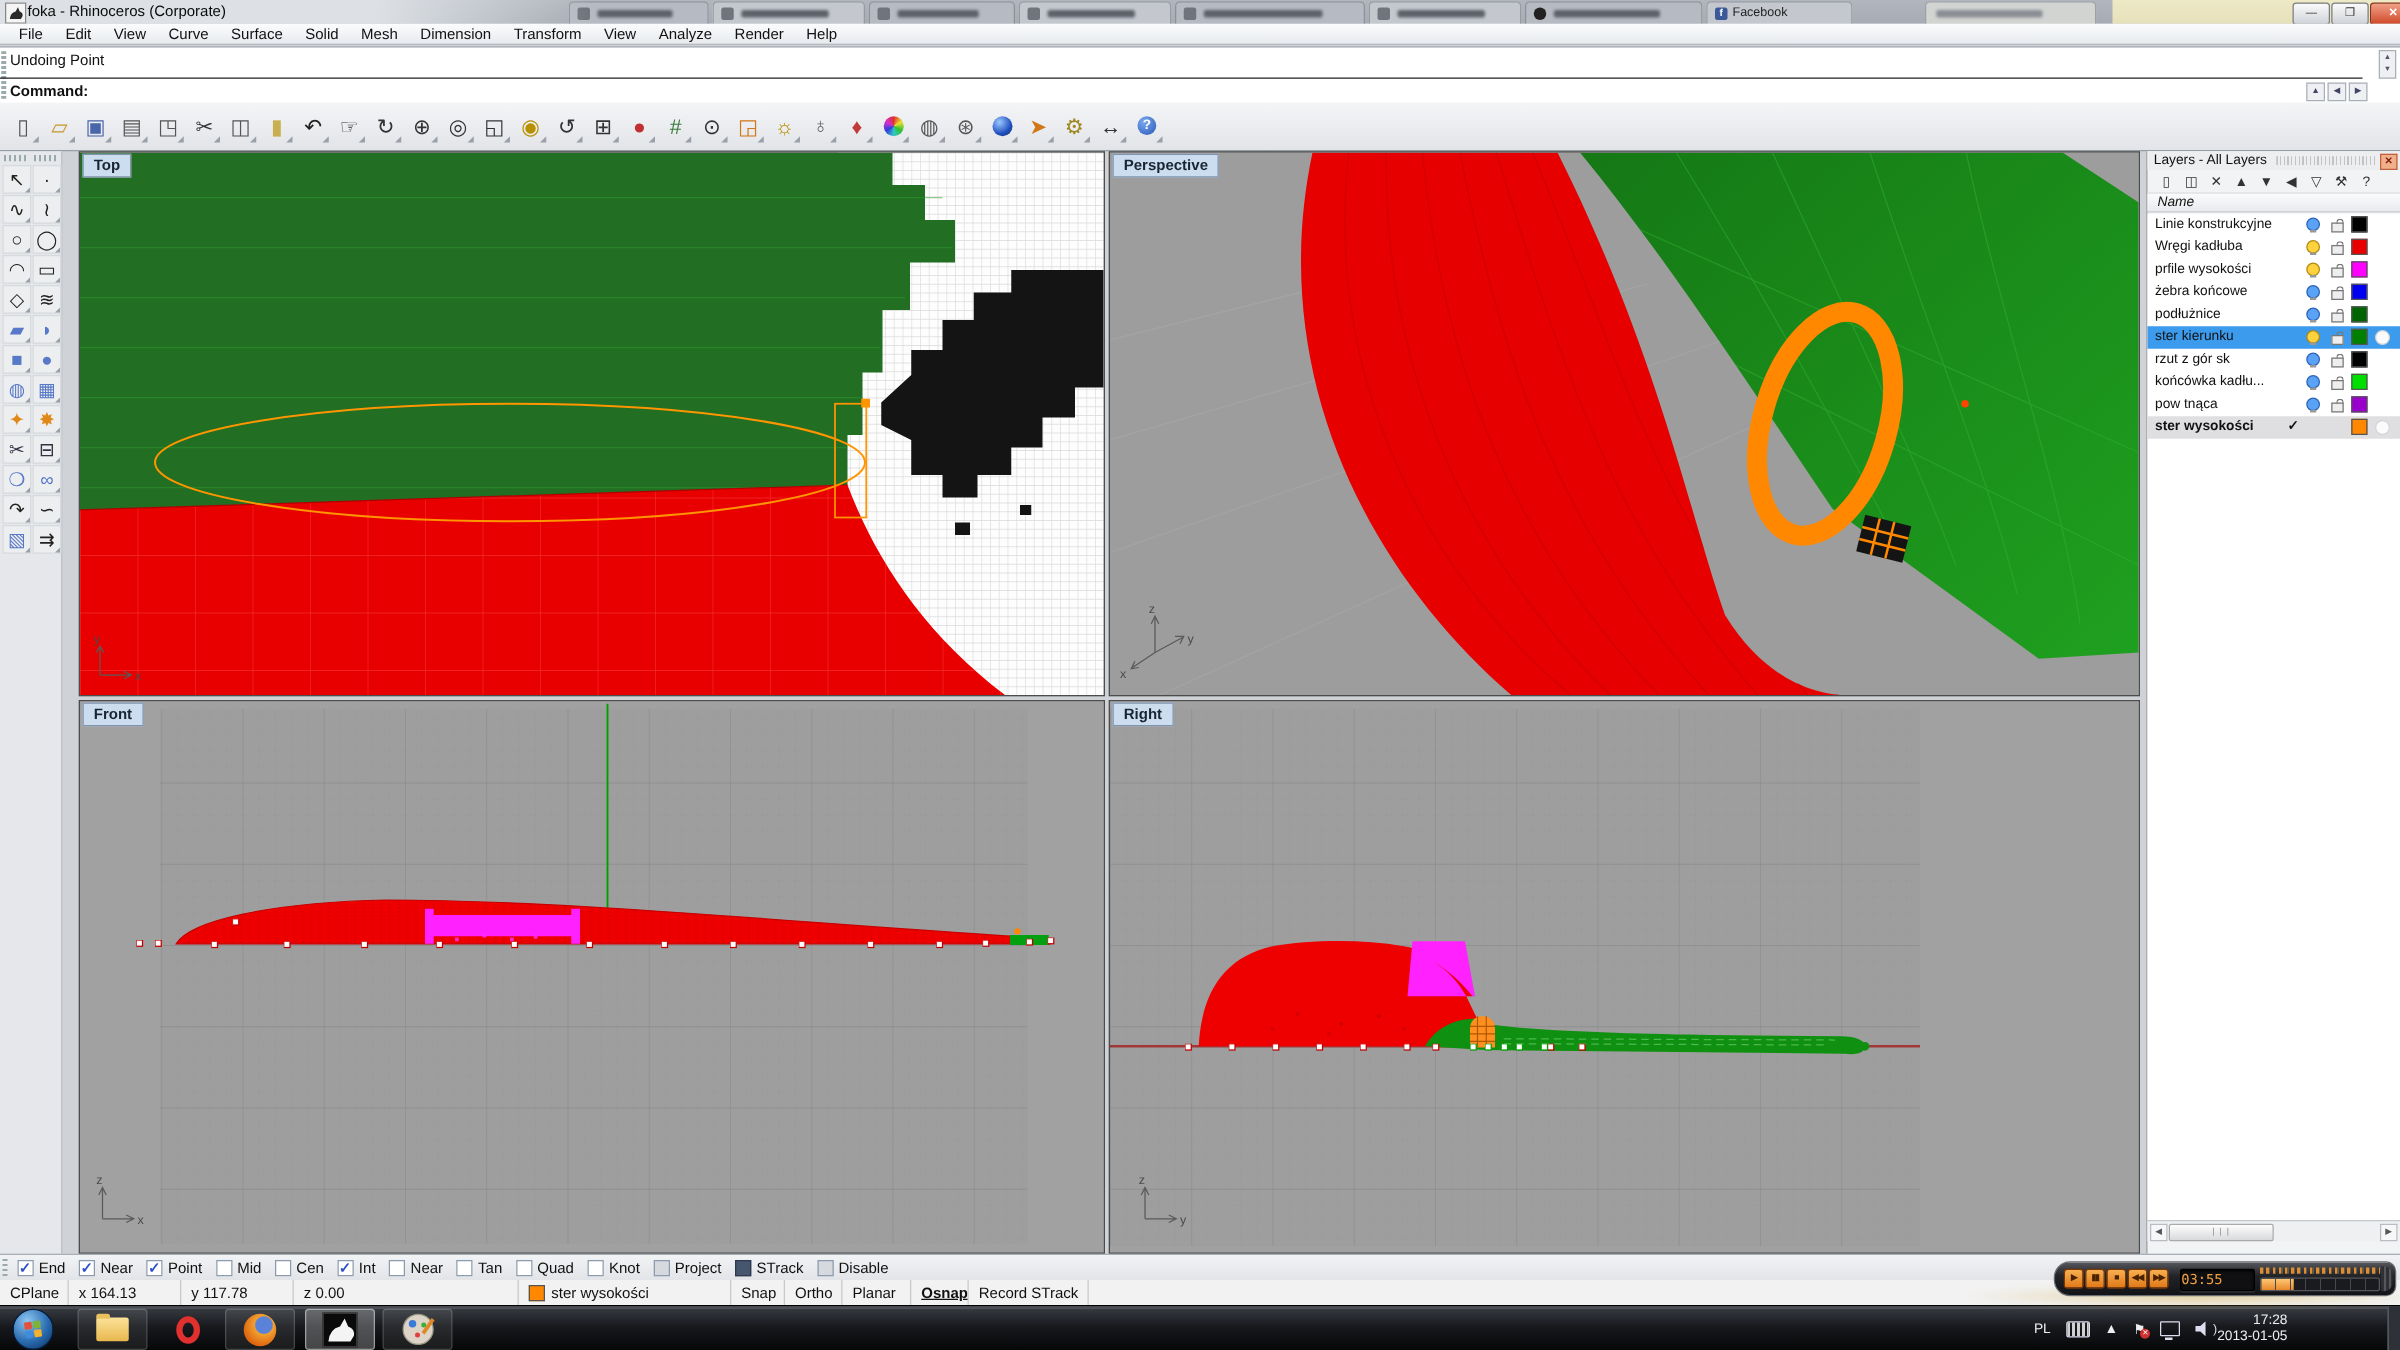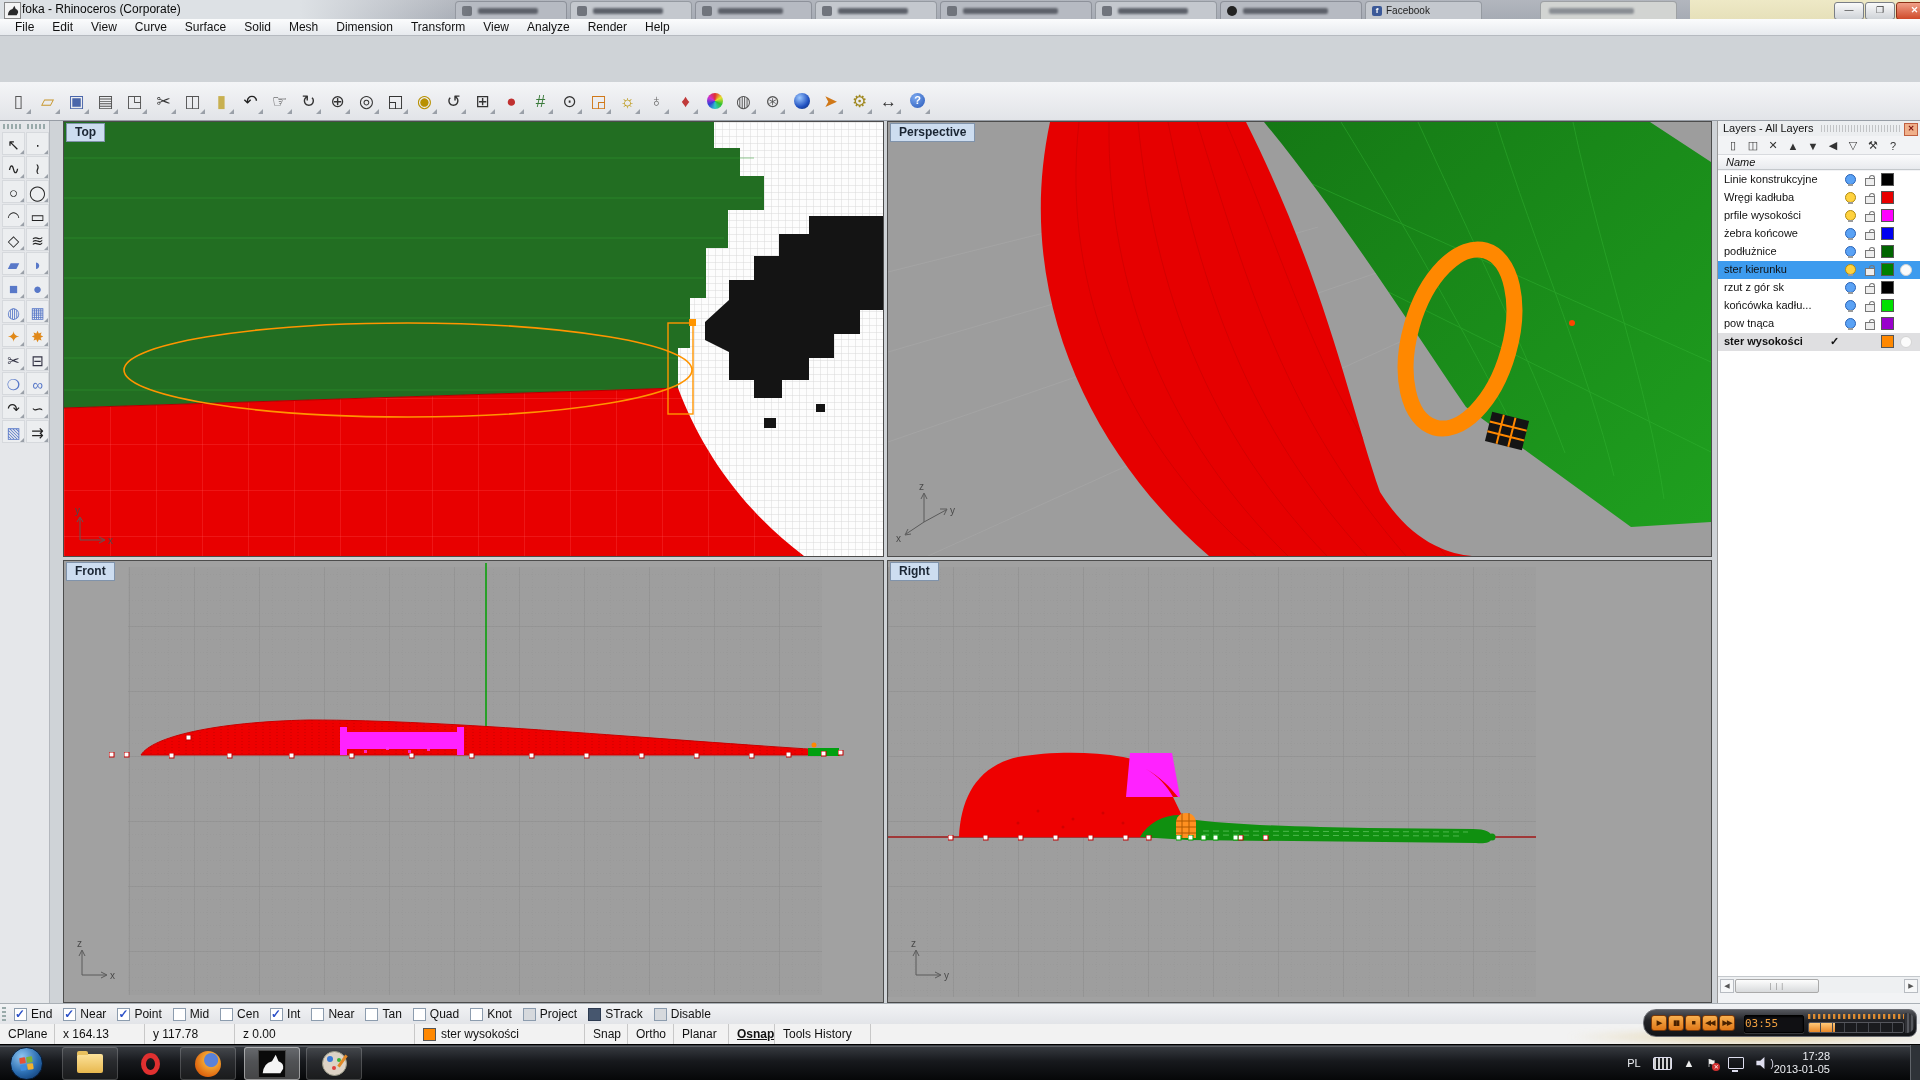--- a/index.html
+++ b/index.html
@@ -249,20 +249,30 @@
       <span class="mitem">Solid</span>
       <span class="mitem">Mesh</span>
       <span class="mitem">Dimension</span>
       <span class="mitem">Transform</span>
       <span class="mitem">View</span>
       <span class="mitem">Analyze</span>
       <span class="mitem">Render</span>
       <span class="mitem">Help</span>
     </div>
 
+  <div id="cmdarea" class="abs">
+    <div class="dots"></div>
+    <div id="cmdrow1">Undoing Point</div>
+    <div id="cmdline"></div>
+    <div id="cmdrow2">Command:</div>
+    <div id="cmdspin">▲<br>▼</div>
+    <div class="cmdnav" style="left:1845px">▲</div>
+    <div class="cmdnav" style="left:1862px">◀</div>
+    <div class="cmdnav" style="left:1879px">▶</div>
+  </div>
 
   <div id="toolbar" class="abs">
 
       <span class="ticon">
         <span class="tg" style="color: rgb(85, 85, 85);">▯</span>
       </span>
 
       <span class="ticon">
         <span class="tg" style="color: rgb(200, 152, 48);">▱</span>
       </span>
@@ -931,21 +941,21 @@
     <div class="sbcell sbc2">y 117.78</div>
     <div class="sbcell sbc3">z 0.00</div>
     <div id="sblayer">
       <span id="sbswatch" style="background: rgb(255, 136, 0);"></span>
       <span>ster wysokości</span>
     </div>
     <div class="sbcell sbt0">Snap</div>
     <div class="sbcell sbt1">Ortho</div>
     <div class="sbcell sbt2">Planar</div>
     <div class="sbcell sbt3">Osnap</div>
-    <div class="sbcell sbt4">Tools History</div>
+    <div class="sbcell sbt4">Record STrack</div>
   </div>
 
   <div id="taskbar" class="abs">
     <div id="orb">
       <span id="orbflag">
         <span style="background:#e45138"></span>
           <span style="background:#7db338"></span>
         <span style="background:#3f8cde"></span>
           <span style="background:#f2b22e"></span>
       </span>

